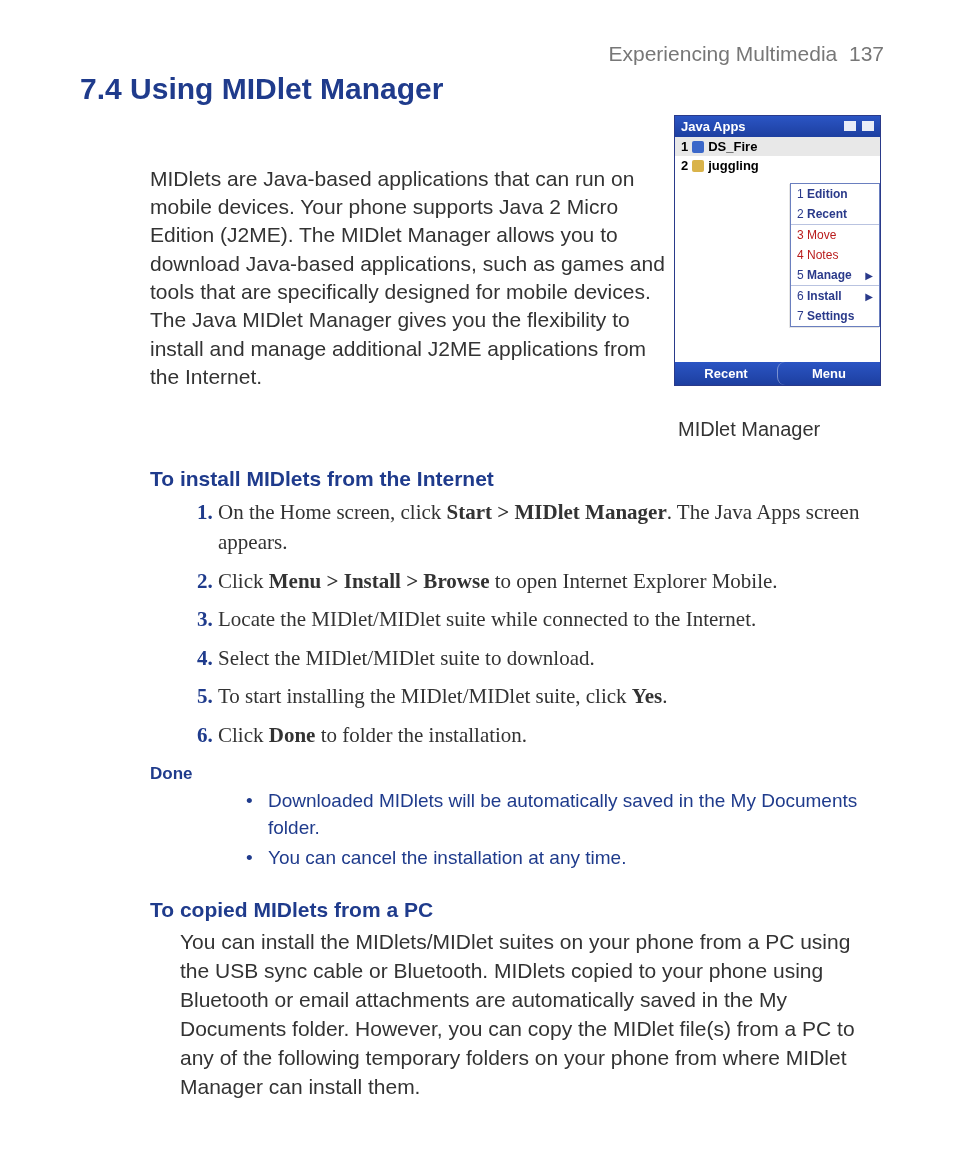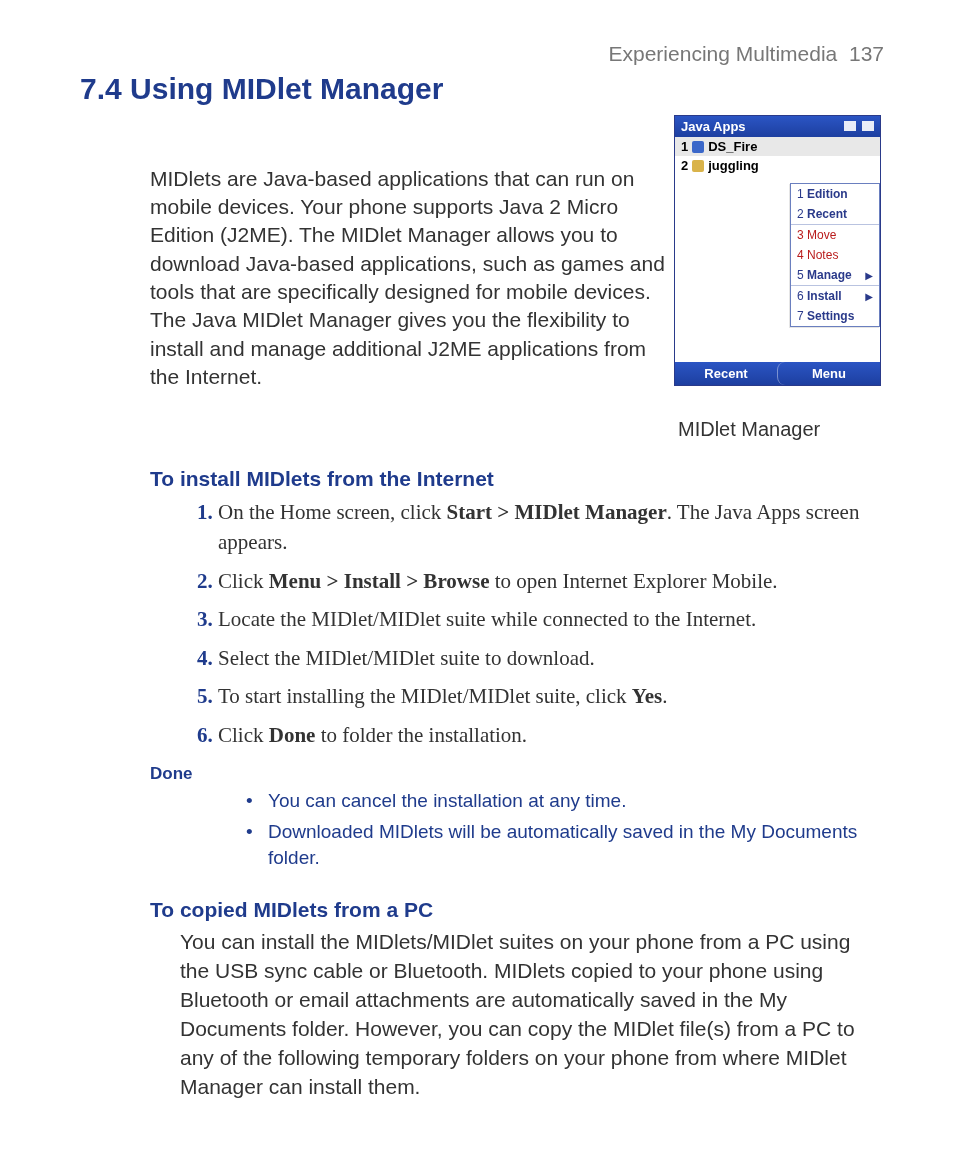--- a/index.html
+++ b/index.html
@@ -267,20 +267,20 @@
     <li>
       <span>To start installing the MIDlet/MIDlet suite, click </span><span class="bold">Yes</span><span>.</span>
     </li>
     <li>
       <span>Click </span><span class="bold">Done</span><span> to folder the installation.</span>
     </li>
   </ol>
 
   <div class="notes-label">Done</div>
   <ul class="notes">
+    <li>Downloaded MIDlets will be automatically saved in the My Documents folder.</li>
     <li>You can cancel the installation at any time.</li>
-    <li>Downloaded MIDlets will be automatically saved in the My Documents folder.</li>
   </ul>
 
   <div class="subhead">To copied MIDlets from a PC</div>
   <div class="para">You can install the MIDlets/MIDlet suites on your phone from a PC using the USB sync cable or Bluetooth. MIDlets copied to your phone using Bluetooth or email attachments are automatically saved in the My Documents folder. However, you can copy the MIDlet file(s) from a PC to any of the following temporary folders on your phone from where MIDlet Manager can install them.</div>
 
 </div>
 
 </body></html>

